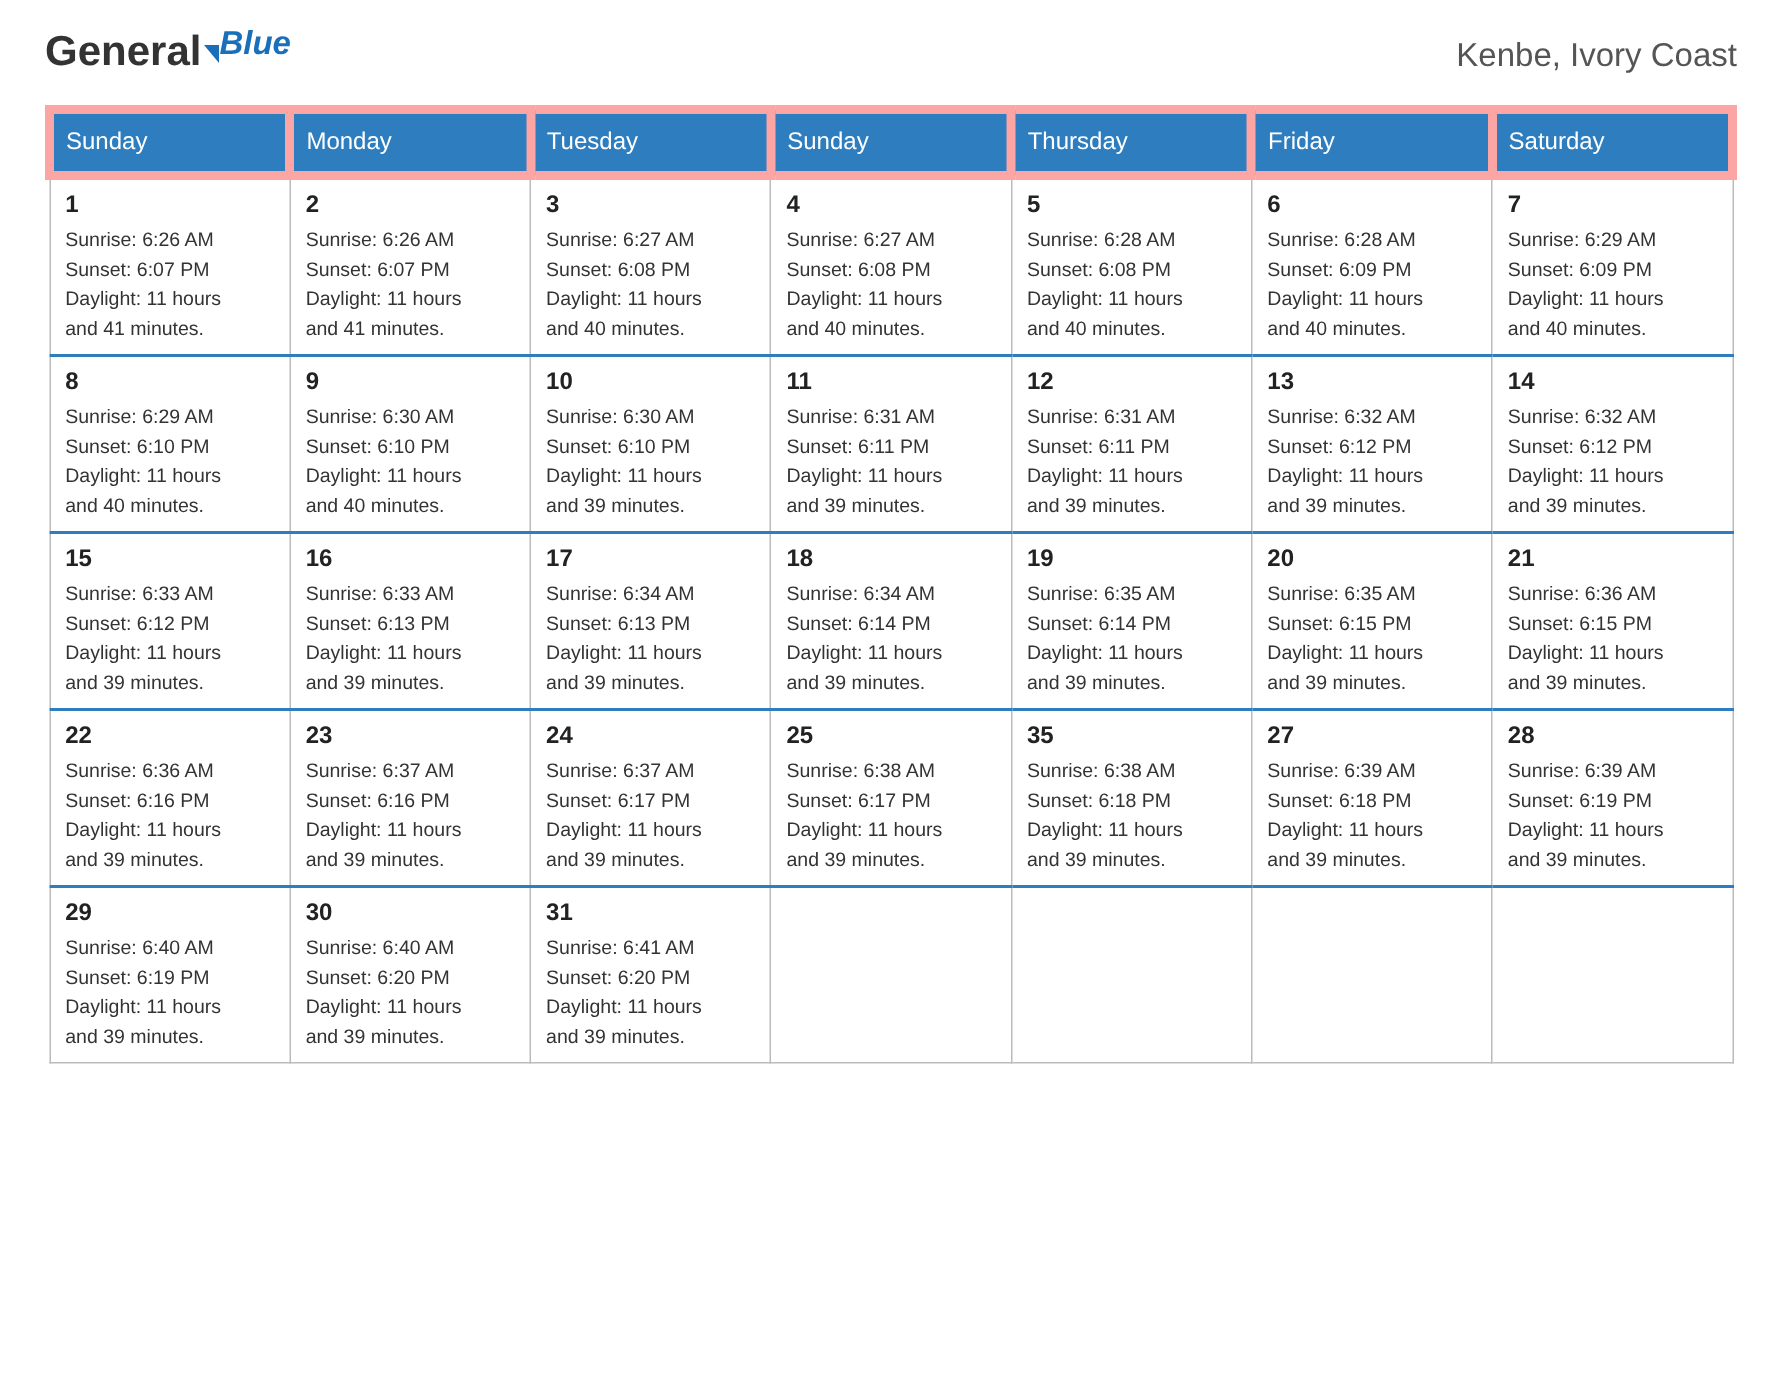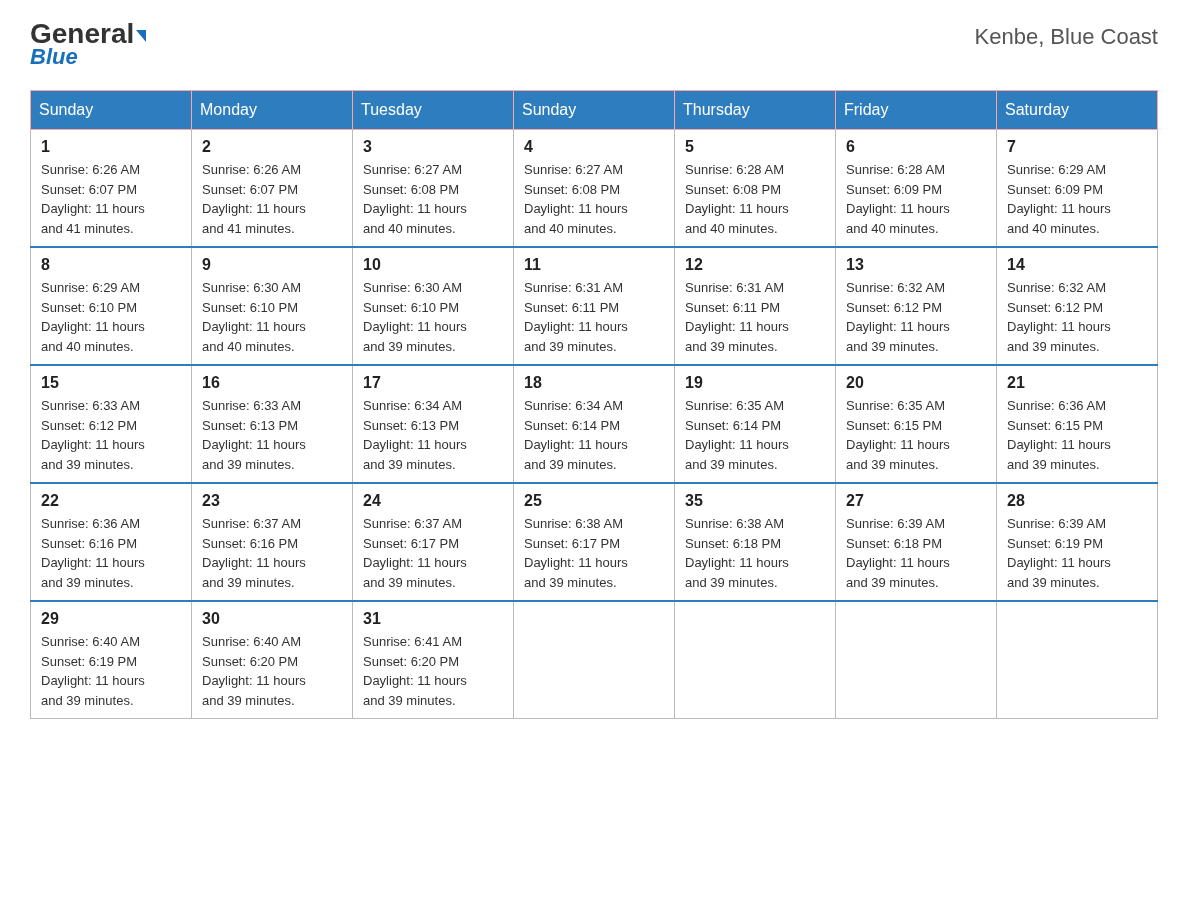--- a/index.html
+++ b/index.html
@@ -11,21 +11,21 @@
       padding: 20px 30px;
     }
     .header {
       display: flex;
       justify-content: space-between;
       align-items: flex-start;
       margin-bottom: 20px;
     }
     .logo {
       display: flex;
-      flex-direction: column;
+      flex-direction: row;
       align-items: flex-start;
     }
     .logo-text {
       font-size: 28px;
       font-weight: bold;
       color: #333;
       line-height: 1;
     }
     .logo-triangle {
       display: inline-block;
@@ -61,21 +61,21 @@
       width: 100%;
       border-collapse: collapse;
     }
     .calendar th {
       background: #2e7dbf;
       color: #fff;
       padding: 10px 8px;
       font-size: 16px;
       font-weight: normal;
       text-align: left;
-      border: 1px solid #fca5a5;
+      border: 6px solid #fca5a5;
     }
     .calendar td {
       border: 1px solid #bbb;
       vertical-align: top;
       padding: 8px 10px;
       width: 14.28%;
       height: 110px;
       background: #fff;
     }
     .calendar tr:not(:last-child) td {
@@ -100,21 +100,21 @@
 <body>
 
 <div class="header">
   <div class="logo">
     <div class="logo-text">
       General<span class="logo-triangle"></span>
     </div>
     <div class="logo-line2">Blue</div>
   </div>
   <div class="title-area">
-    <div class="location">Kenbe, Blue Coast</div>
+    <div class="location">Kenbe, Ivory Coast</div>
   </div>
 </div>
 
 <table class="calendar">
   <thead>
     <tr>
       <th>Sunday</th>
       <th>Monday</th>
       <th>Tuesday</th>
       <th>Sunday</th>

